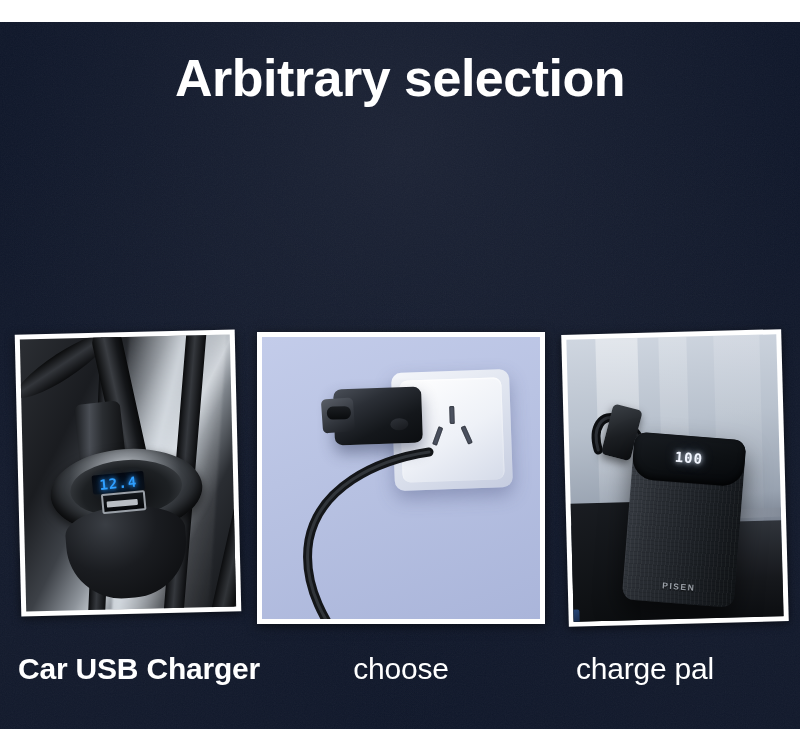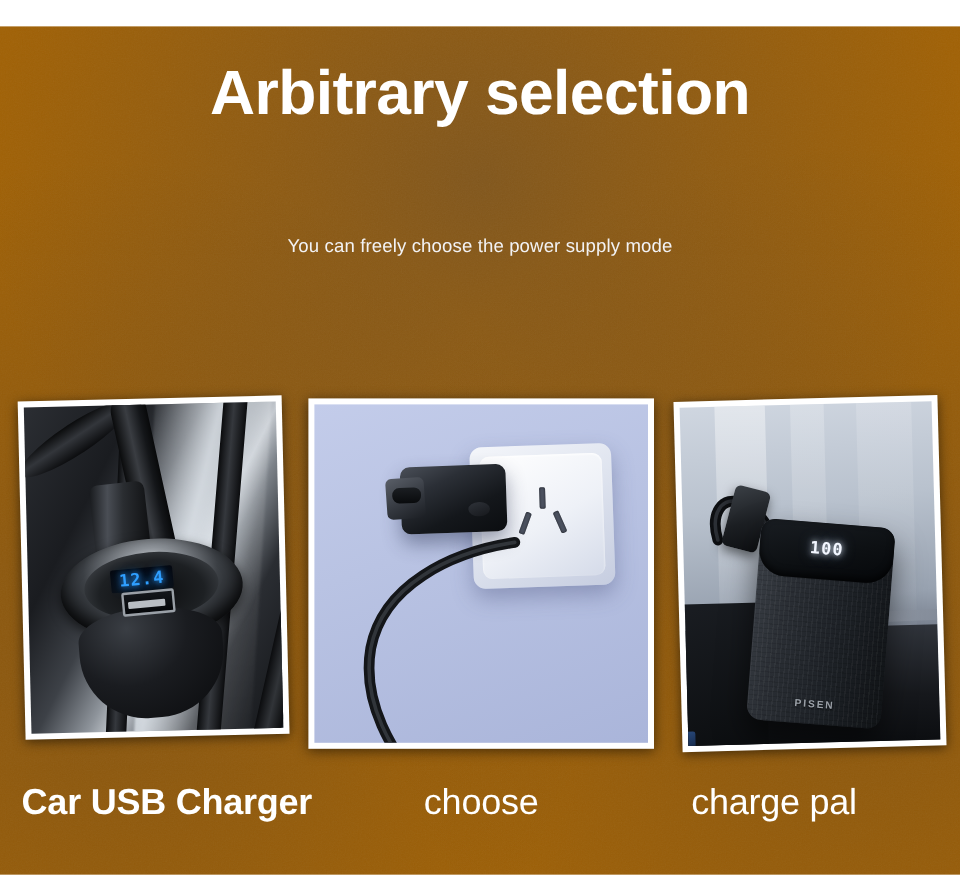--- a/index.html
+++ b/index.html
@@ -27,21 +27,21 @@
   .strip-bottom {
     position:absolute; left:0; bottom:0;
     width:800px; height:16px;
     background:#ffffff;
   }
 
   
   .stage {
     position:absolute; left:0; top:22px;
     width:800px; height:707px;
-    background:#a16207;
+    background:#0f172a;
     overflow:hidden;
   }
   
   .stage-texture {
     position:absolute; inset:0;
     background:
       radial-gradient(circle at 50% 18%, rgba(60,64,80,.30) 0%, rgba(13,14,19,0) 58%),
       radial-gradient(circle at 12% 72%, rgba(40,44,58,.22) 0%, rgba(13,14,19,0) 46%),
       radial-gradient(circle at 88% 70%, rgba(40,44,58,.20) 0%, rgba(13,14,19,0) 46%);
     pointer-events:none;
@@ -412,21 +412,20 @@
         <feTurbulence type="fractalNoise" baseFrequency="0.9" numOctaves="3" stitchTiles="stitch"></feTurbulence>
         <feColorMatrix type="saturate" values="0"></feColorMatrix>
       </filter>
       <rect width="800" height="707" filter="url(#grainf)" opacity="0.10"></rect>
     </svg>
 
     <div class="headline">
       <span class="line line1">Arbitrary selection</span>
     </div>
 
-    <div class="subhead">You can freely choose the power supply mode</div>
 
     <div class="photo-row">
 
       <div class="panel panel-1">
         <div class="photo car-scene">
           <div class="car-hlight"></div>
           <div class="car-trim-a"></div>
           <div class="car-trim-b"></div>
           <div class="car-cable-2"></div>
           <div class="car-cable-3"></div>

